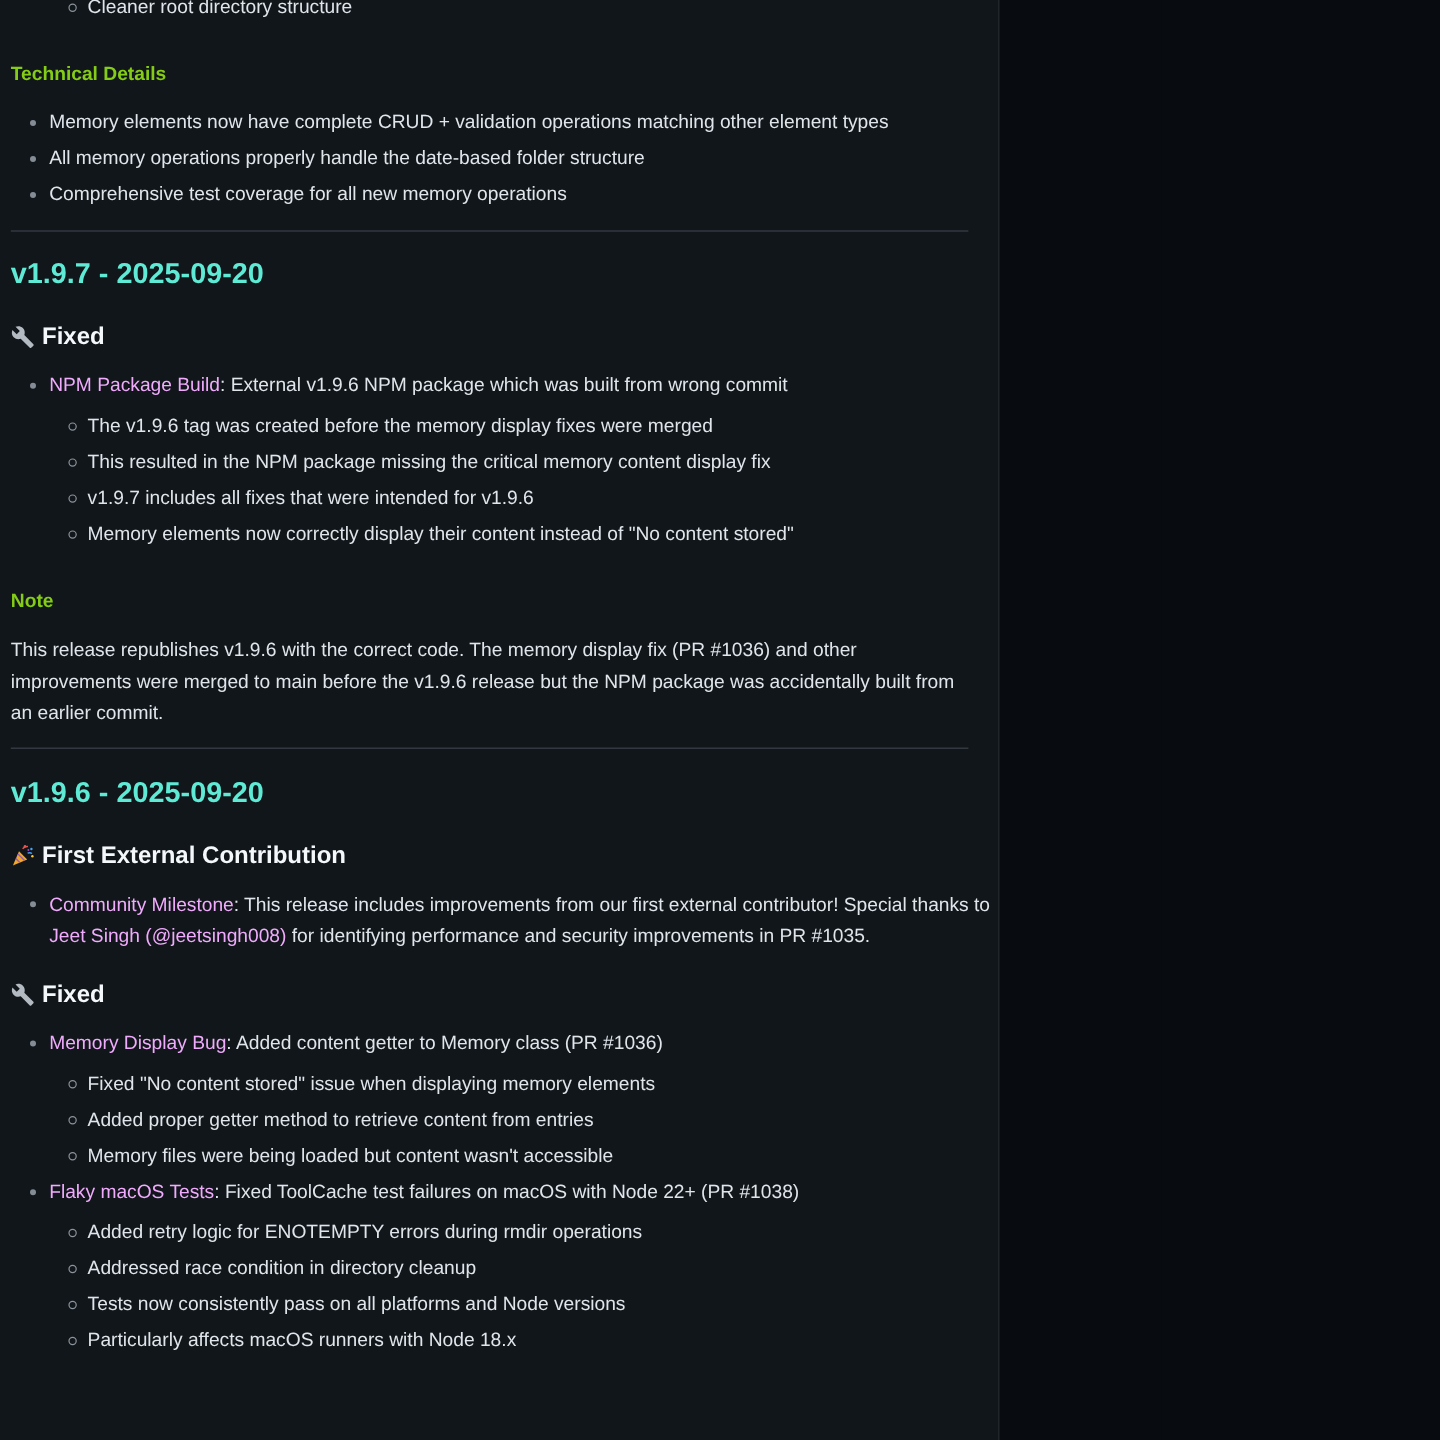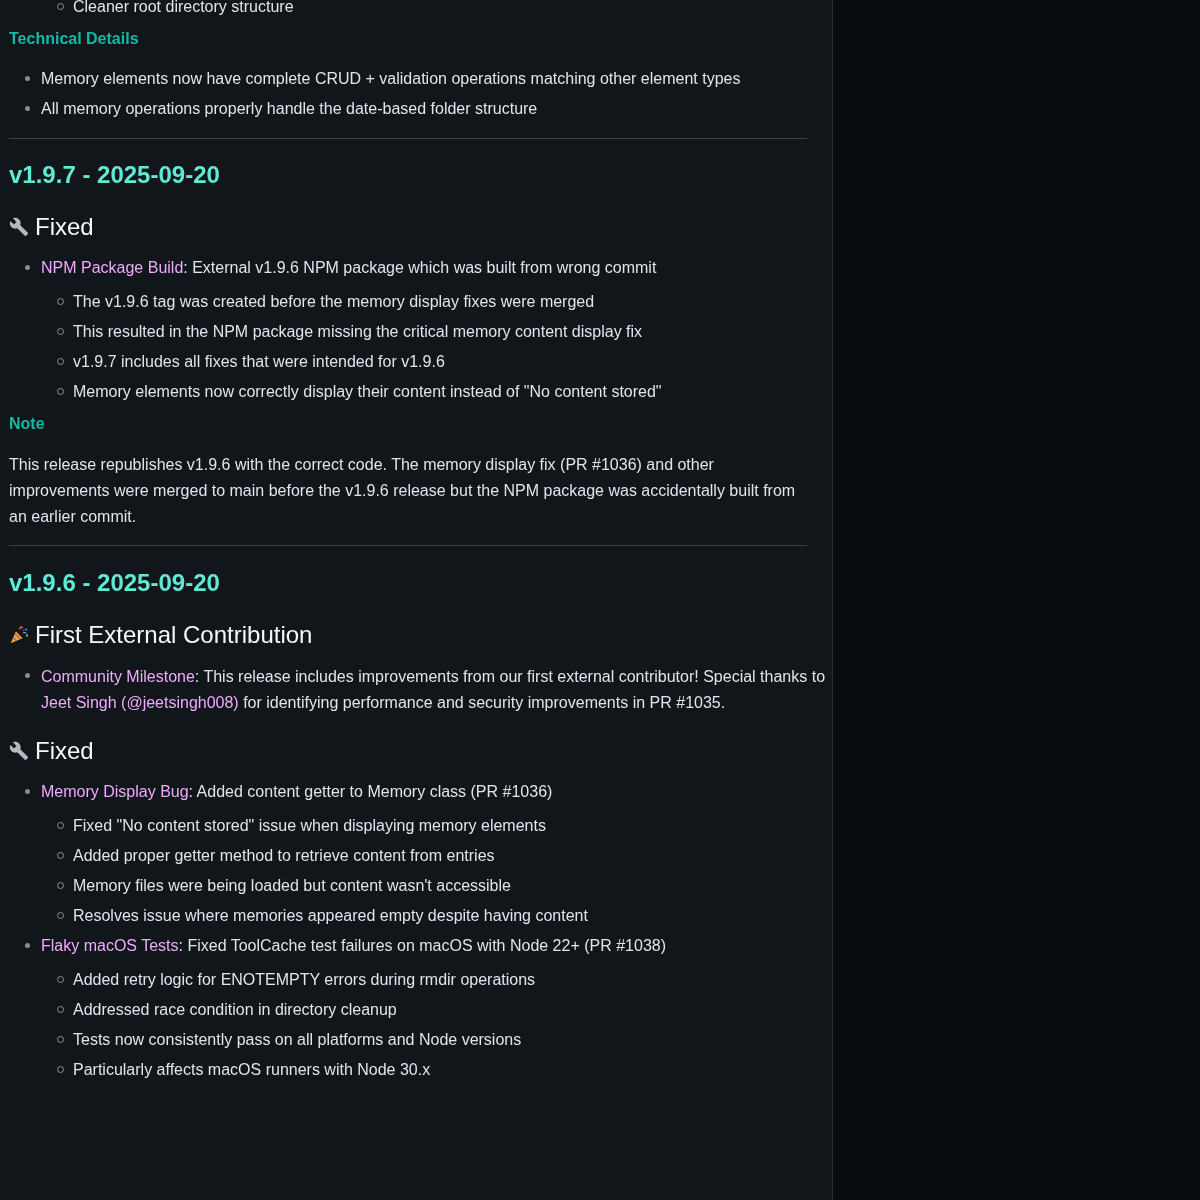--- a/index.html
+++ b/index.html
@@ -16,23 +16,23 @@
     border-right: 1px solid #2a3037;
   }
   .outer { flex: 1; height: 1200px; background: #080c11; }
   .md {
     display: flow-root;
     margin-left: 9px; width: 806px;
     font-size: 16px; line-height: 24px;
     color: #dfe5eb;
   }
   h2 { font-size: 24px; line-height: 30px; font-weight: 700; color: #5eead4; margin: 21px 0 0; }
-  h3 { font-size: 24px; line-height: 26px; font-weight: 400; color: #f4f8fb; margin: 24px 0 0;
+  h3 { font-size: 20px; line-height: 26px; font-weight: 700; color: #f4f8fb; margin: 24px 0 0;
        display: flex; align-items: center; gap: 6px; }
-  h4 { font-size: 16px; line-height: 24px; font-weight: 700; color: #14b8a6; margin: 8px 0 0; }
+  h4 { font-size: 16px; line-height: 24px; font-weight: 700; color: #84cc16; margin: 32px 0 0; }
   hr { border: 0; height: 1px; background: #3a4149; width: 798px; margin: 17px 0 0; }
   p  { margin: 16px 0 4px; line-height: 26px; max-width: 798px; }
   .b { font-weight: 400; color: #f0abfc; }
   ul { margin: 0; padding: 0 0 0 32px; list-style: none; }
   li { position: relative; }
   li + li { margin-top: 6px; }
   ul.dots > li::before {
     content: ""; position: absolute; left: -16px; top: 9px;
     width: 5px; height: 5px; border-radius: 50%; background: #848c95;
   }
@@ -60,20 +60,21 @@
     <div class="md">
 
       <ul class="circles top-cut">
         <li><span>Cleaner root directory structure</span></li>
       </ul>
 
       <h4>Technical Details</h4>
       <ul class="dots mt16">
         <li><span>Memory elements now have complete CRUD + validation operations matching other element types</span></li>
         <li><span>All memory operations properly handle the date-based folder structure</span></li>
+        <li><span>Comprehensive test coverage for all new memory operations</span></li>
       </ul>
 
       <hr class="mt17">
 
       <h2>v1.9.7 - 2025-09-20</h2>
 
       <h3>
           <span class="icon">
             <svg viewBox="0 0 24 24">
               <path fill="#b3bac2" d="M22.61 18.99l-9.08-9.08c.93-2.34.45-5.1-1.44-7C10.2.98 7.09.55 4.7 1.61L9 5.91 5.91 9 1.61 4.7C.55 7.1.98 10.2 2.9 12.1c1.9 1.9 4.66 2.38 7 1.45l9.08 9.08c.39.39 1.02.39 1.41 0l2.2-2.2c.4-.39.4-1.05.02-1.44z"></path>
@@ -128,29 +129,28 @@
           </span>
           <span>Fixed</span>
         </h3>
 
       <ul class="dots mt16">
         <li><span class="b">Memory Display Bug</span><span>: Added content getter to Memory class (PR #1036)</span>
           <ul class="circles l2">
             <li><span>Fixed "No content stored" issue when displaying memory elements</span></li>
             <li><span>Added proper getter method to retrieve content from entries</span></li>
             <li><span>Memory files were being loaded but content wasn't accessible</span></li>
-            <li><span>Resolves issue where memories appeared empty despite having content</span></li>
           </ul>
         </li>
         <li><span class="b">Flaky macOS Tests</span><span>: Fixed ToolCache test failures on macOS with Node 22+ (PR #1038)</span>
           <ul class="circles l2">
             <li><span>Added retry logic for ENOTEMPTY errors during rmdir operations</span></li>
             <li><span>Addressed race condition in directory cleanup</span></li>
             <li><span>Tests now consistently pass on all platforms and Node versions</span></li>
-            <li><span>Particularly affects macOS runners with Node 30.x</span></li>
+            <li><span>Particularly affects macOS runners with Node 18.x</span></li>
           </ul>
         </li>
       </ul>
 
     </div>
   </div>
   <div class="outer"></div>
 </div>
 
 </body></html>

